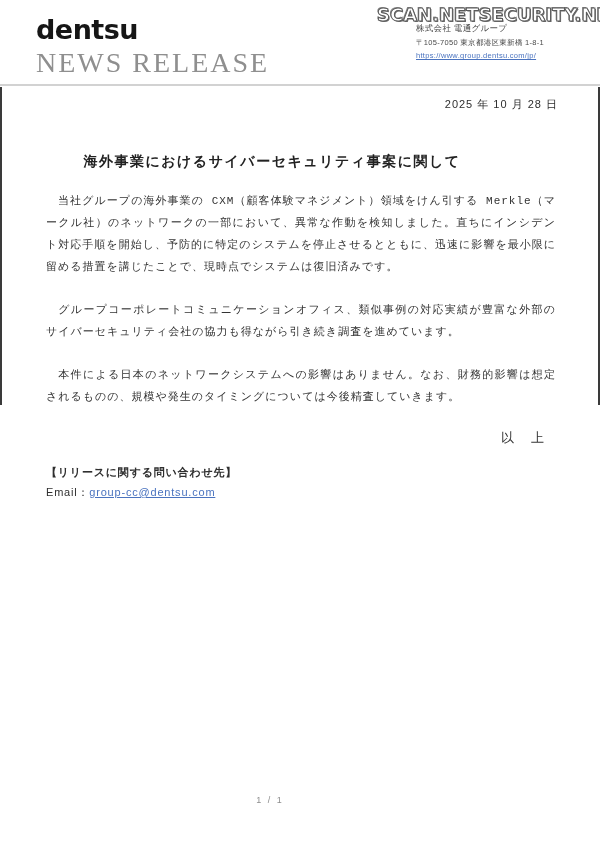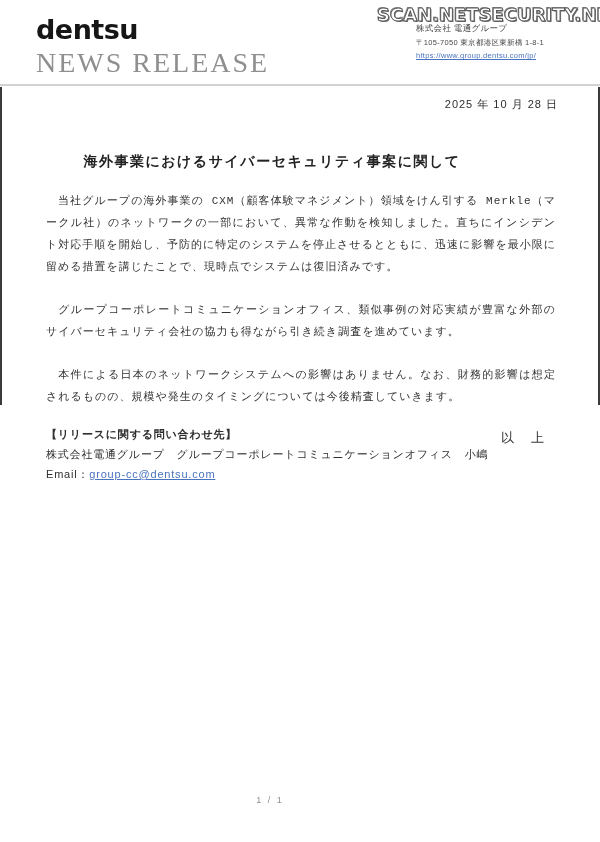--- a/index.html
+++ b/index.html
@@ -140,21 +140,21 @@
     right: 54px;
     font-size: 13px;
     letter-spacing: 2px;
     color: #333333;
     margin-top: 24px;
   }
 
   
   .contact-block {
     position: absolute;
-    top: 424px;
+    top: 462px;
     left: 46px;
     width: 510px;
     font-size: 11px;
     line-height: 20px;
     letter-spacing: 0.8px;
     color: #2f2f2f;
   }
   .contact-heading { font-weight: bold; }
   .contact-email-label { color: #2f2f2f; }
   a.email-link {
@@ -205,21 +205,20 @@
   <div class="doc-body">
     <p>　当社グループの海外事業の CXM（顧客体験マネジメント）領域をけん引する Merkle（マークル社）のネットワークの一部において、異常な作動を検知しました。直ちにインシデント対応手順を開始し、予防的に特定のシステムを停止させるとともに、迅速に影響を最小限に留める措置を講じたことで、現時点でシステムは復旧済みです。</p>
     <p>　グループコーポレートコミュニケーションオフィス、類似事例の対応実績が豊富な外部のサイバーセキュリティ会社の協力も得ながら引き続き調査を進めています。</p>
     <p>　本件による日本のネットワークシステムへの影響はありません。なお、財務的影響は想定されるものの、規模や発生のタイミングについては今後精査していきます。</p>
   </div>
 
   <div class="doc-closing">以　上</div>
 
   <div class="contact-block">
     <div class="contact-heading">【リリースに関する問い合わせ先】</div>
-    <div class="contact-line">株式会社電通グループ　グループコーポレートコミュニケーションオフィス　小嶋</div>
     <div class="contact-email-row">
       <span class="contact-email-label">Email：</span><a class="email-link">group-cc@dentsu.com</a>
     </div>
   </div>
 
   <div class="page-number">1 / 1</div>
 
 </div>
 
 </body></html>

